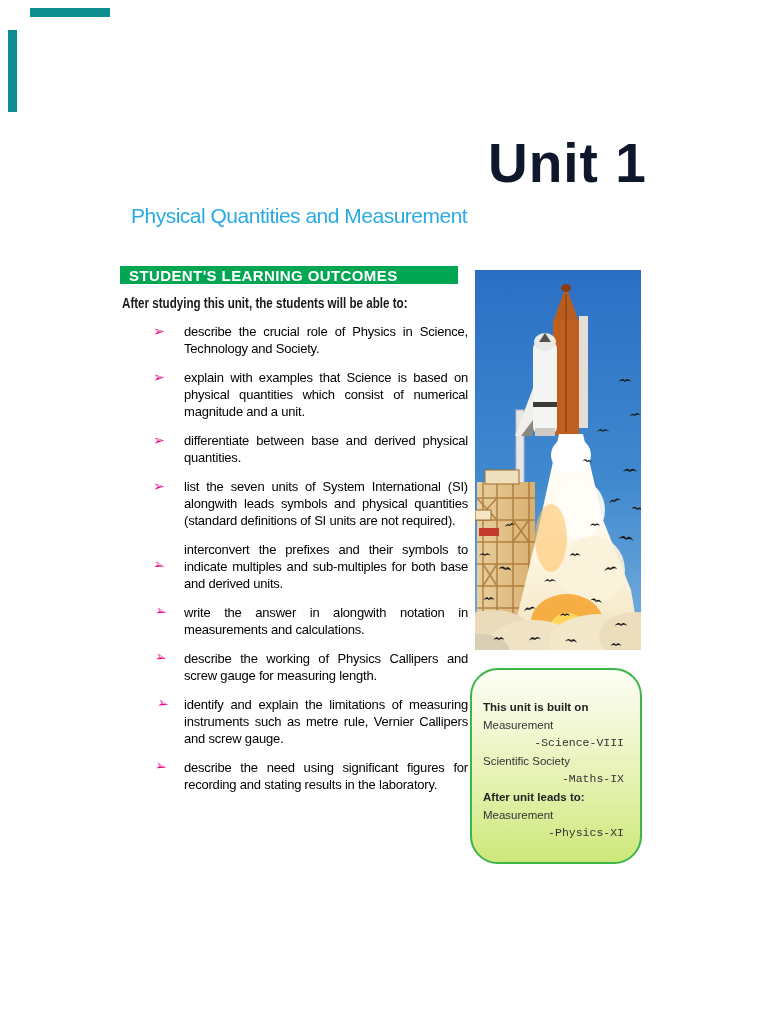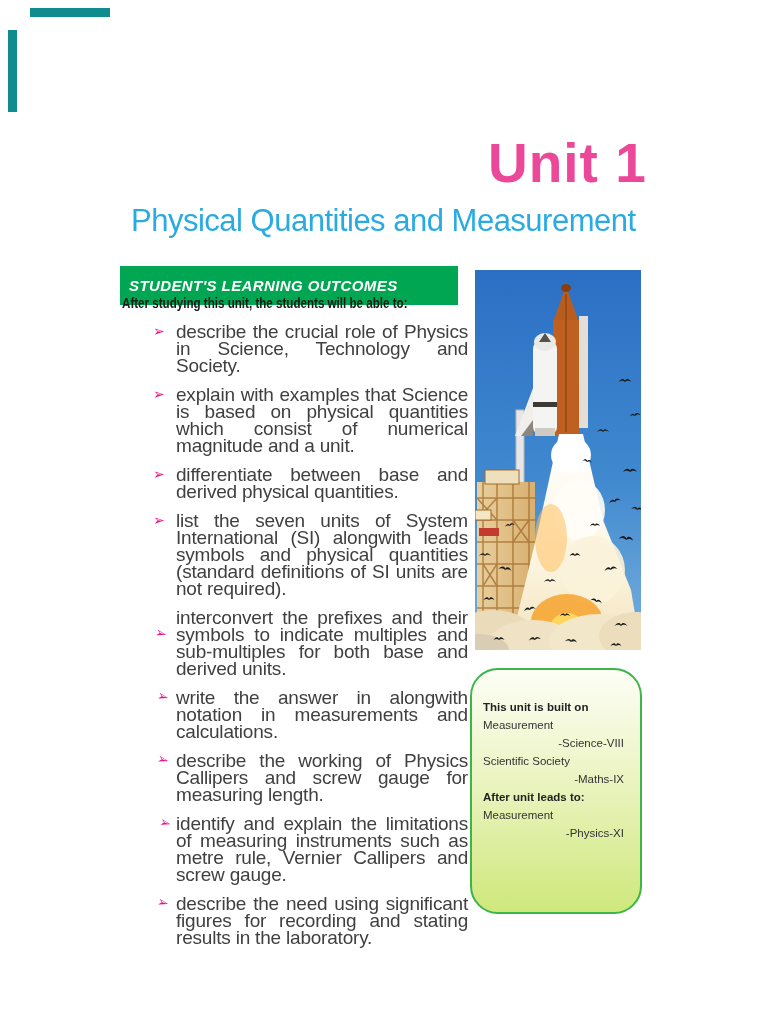--- a/index.html
+++ b/index.html
@@ -6,65 +6,65 @@
   .page{
     position:relative;width:768px;height:1024px;background:#ffffff;overflow:hidden;
     font-family:"Liberation Sans",sans-serif;
   }
   
   .corner-h{position:absolute;left:30px;top:8px;width:80px;height:9px;background:#0e8c8e;}
   .corner-v{position:absolute;left:8px;top:30px;width:9px;height:82px;background:#0e8c8e;}
 
   .unit-label{
     position:absolute;left:488px;top:136px;
-    font-size:55px;font-weight:bold;color:#ec4899;letter-spacing:1px;line-height:1;
+    font-size:55px;font-weight:bold;color:#0f172a;letter-spacing:1px;line-height:1;
   }
   .page-title{
     position:absolute;left:131px;top:204px;
-    font-size:31px;color:#29abe2;letter-spacing:-0.5px;white-space:nowrap;line-height:1.1;
+    font-size:21px;color:#29abe2;letter-spacing:-0.5px;white-space:nowrap;line-height:1.1;
   }
   .banner{
-    position:absolute;left:120px;top:266px;width:338px;height:39px;
-    background:#00a651;display:flex;align-items:center;font-style:italic;
+    position:absolute;left:120px;top:266px;width:338px;height:18px;
+    background:#00a651;display:flex;align-items:center;
   }
   .banner span{
     color:#ffffff;font-weight:bold;font-size:15px;letter-spacing:0.4px;padding-left:9px;white-space:nowrap;
   }
   .intro{
     position:absolute;left:122px;top:295px;
     font-size:14.5px;font-weight:bold;color:#1a1a1a;white-space:nowrap;
     transform:scaleX(0.8);transform-origin:left top;
   }
   .outcomes{
     position:absolute;left:153px;top:323px;width:315px;
   }
   .item{display:flex;margin-bottom:12px;}
   .bullet{
     flex:0 0 23px;color:#ec108c;font-size:14px;line-height:17px;
     font-family:"DejaVu Sans",sans-serif;
   }
   .item:nth-child(n+5) .bullet{transform:rotate(14deg);transform-origin:center;}
   .item.bullet-mid .bullet{padding-top:17px;}
   .item-text{
-    flex:1;font-size:19px;line-height:17px;color:#404040;
-    text-align:justify;letter-spacing:-0.2px;
+    flex:1;font-size:13px;line-height:17px;color:#000000;
+    text-align:justify;letter-spacing:-0.2px;margin-left:8px;
   }
   .figure{
     position:absolute;left:475px;top:270px;width:166px;height:380px;overflow:hidden;
   }
   .info-box{
-    position:absolute;left:470px;top:668px;width:172px;height:246px;box-sizing:border-box;
+    position:absolute;left:470px;top:668px;width:172px;height:196px;box-sizing:border-box;
     border:2px solid #3cb549;border-radius:28px;
     background:linear-gradient(to bottom,#fdfef6 0%,#eef5c8 40%,#cee87b 100%);
     padding:30px 10px 0 11px;
     font-size:11.5px;color:#333333;
   }
   .info-box .line{line-height:14px;margin-bottom:4px;}
   .info-box .bold{font-weight:bold;color:#222222;}
-  .info-box .src{text-align:right;padding-right:6px;}
+  .info-box .src{text-align:right;padding-right:6px;font-family:Liberation Mono, monospace;}
 </style>
 </head>
 <body>
 
 <div class="page">
 
   <div class="corner-h"></div>
   <div class="corner-v"></div>
 
   <div class="unit-label">Unit 1</div>

